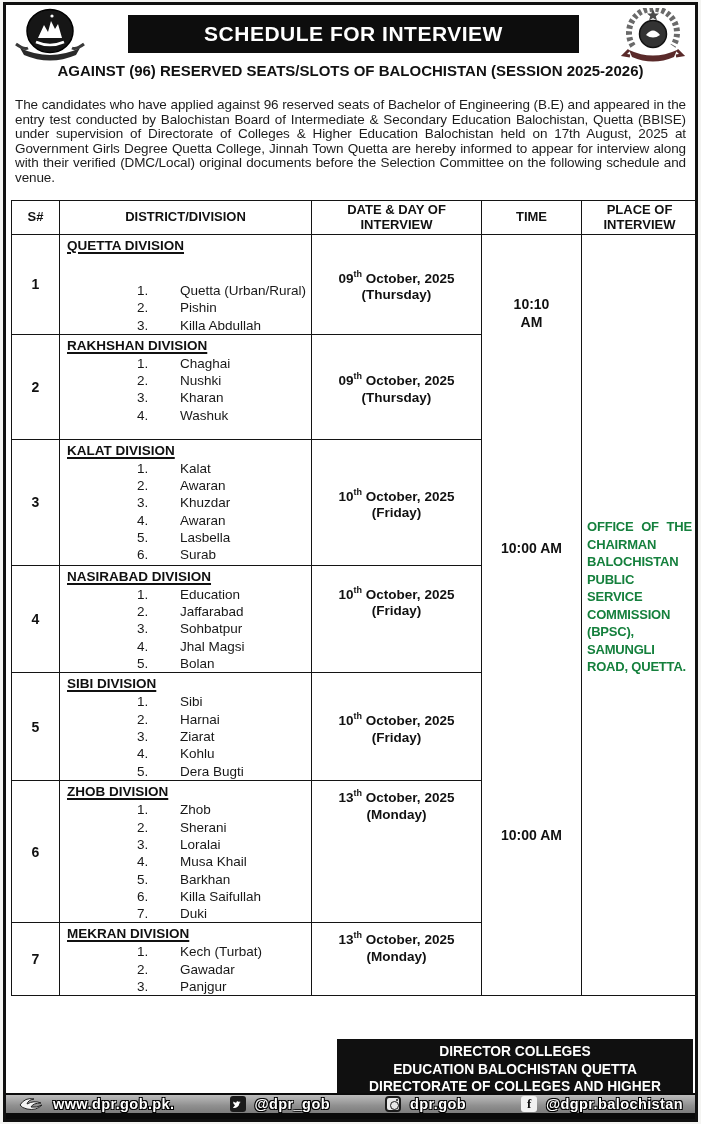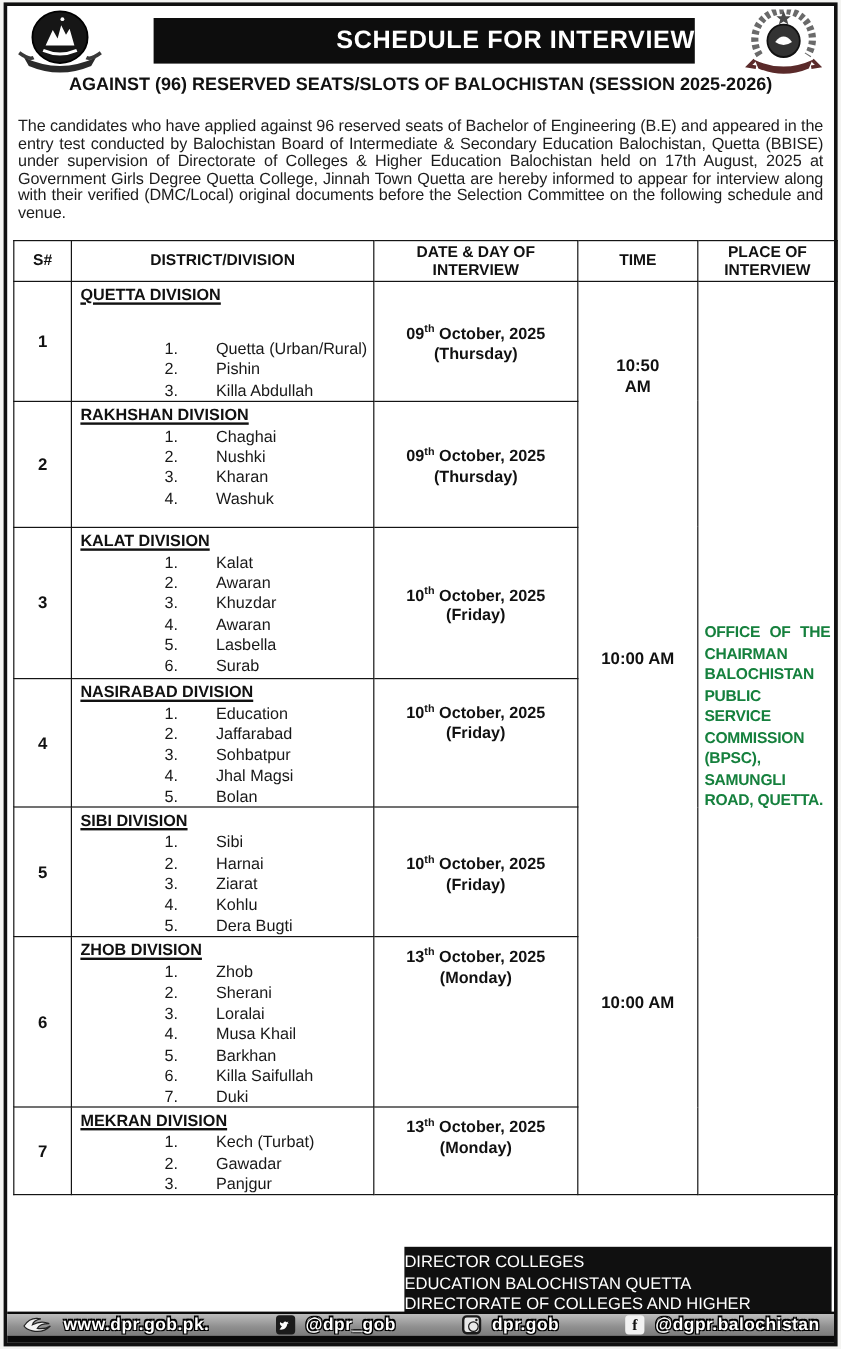--- a/index.html
+++ b/index.html
@@ -6,21 +6,21 @@
   html,body { width:701px; height:1124px; background:#f4f4f2; overflow:hidden;
               font-family:"Liberation Sans", sans-serif; }
   .doc { position:absolute; left:3px; top:2px; width:695px; height:1120px;
          border:3px solid #101010; background:#fff; }
 
   
   .masthead { position:absolute; top:3px; left:6px; right:6px; height:58px;
               display:flex; align-items:flex-start; }
   .logo { flex:0 0 auto; }
   .title-bar { flex:1; margin:7px 38px 0 40px; height:38px; background:#0d0d0d;
-               display:flex; align-items:center; justify-content:flex-end; }
+               display:flex; align-items:center; justify-content:center; }
   .title-bar span { color:#fff; font-weight:bold; font-size:21px; letter-spacing:.5px; }
 
   
   .heading { position:absolute; top:58px; left:6px; right:6px; text-align:center;
              font-weight:bold; font-size:15px; line-height:16.5px; color:#111; }
   .intro { position:absolute; top:93px; left:9px; right:9px; font-size:13.5px;
            line-height:14.5px; text-align:justify; color:#1c1c1c; letter-spacing:-.1px; }
 
   
   table.sched { position:absolute; top:195px; left:5px; width:686px;
@@ -51,21 +51,21 @@
           font-size:14px; color:#111; transform:translateY(-50%); line-height:18px; }
   .t1{top:78px} .t2{top:313px} .t3{top:600px}
   td.place-cell { vertical-align:middle; padding:0 5px; }
   .place { font-weight:bold; font-size:13px; line-height:17.5px; color:#15803d;
            text-align:justify; letter-spacing:-.2px; transform:translateY(-18px); }
 
   
   .prq { position:absolute; left:12px; top:1072px; font-weight:bold; font-size:21px;
          color:#0d0d0d; letter-spacing:-.2px;margin-top:48px; }
   .director-box { position:absolute; left:331px; right:2px; top:1034px; height:58px;
-                  background:#101010; color:#fff; font-weight:normal;
+                  background:#101010; color:#fff; text-align:center; font-weight:bold;
                   font-size:13.8px; line-height:17.5px; padding-top:4px; }
 
   
   .footer-bar { position:absolute; left:0; right:0; bottom:0; height:26px;
                 background:linear-gradient(#bdbdbd,#8f8f8f 60%,#7c7c7c);
                 border-top:2px solid #0c0c0c; border-bottom:6px solid #0a0a0a;
                 display:flex; align-items:center; padding:0 12px; gap:9px; }
   .footer-text { color:#fff; font-weight:bold; font-size:14.5px; letter-spacing:.4px;
                  text-shadow:-1px -1px 0 #000, 1px -1px 0 #000, -1px 1px 0 #000, 1px 1px 0 #000;
                  white-space:nowrap; }
@@ -143,21 +143,21 @@
             <li>Pishin</li>
             <li>Killa Abdullah</li>
           </ol>
         </td>
         <td class="date">
           <span>09</span><sup>th</sup><span> October, 2025</span>
           <div>(Thursday)</div>
         </td>
         <td class="time-cell" rowspan="7">
           <div class="time t1">
-            <div>10:50</div>
+            <div>10:10</div>
               <div>AM</div>
           </div>
           <div class="time t2">10:00 AM</div>
           <div class="time t3">10:00 AM</div>
         </td>
         <td class="place-cell" rowspan="7">
           <div class="place">OFFICE OF THE CHAIRMAN BALOCHISTAN PUBLIC SERVICE COMMISSION (BPSC), SAMUNGLI ROAD, QUETTA.</div>
         </td>
       </tr>
       <tr class="r2">

